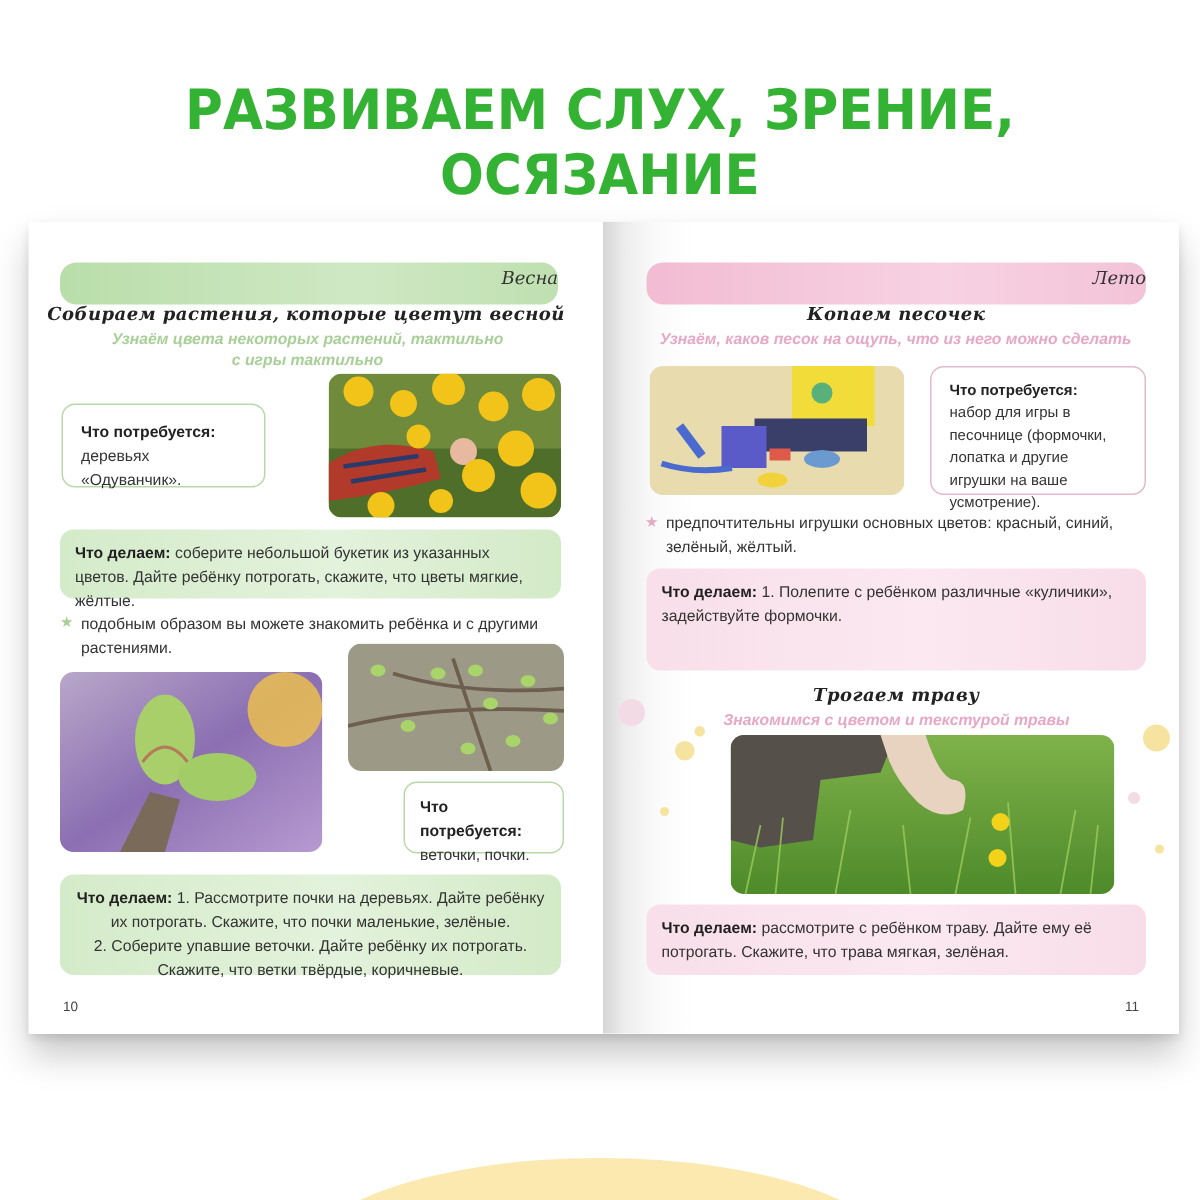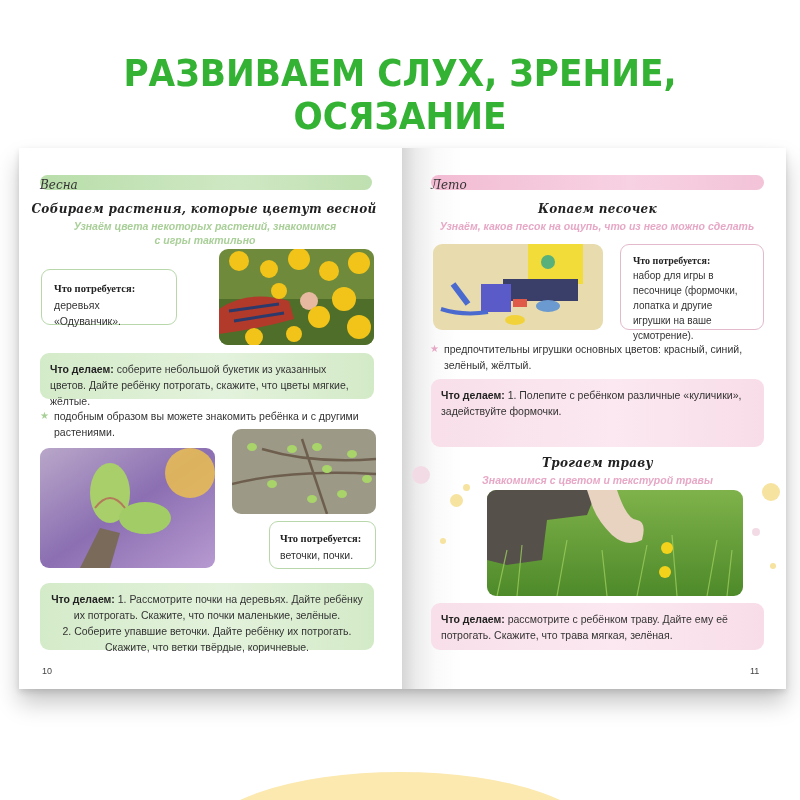--- a/index.html
+++ b/index.html
@@ -16,22 +16,22 @@
       position: absolute; left: 19px; top: 148px; width: 767px; height: 541px;
       box-shadow: 0 14px 22px rgba(0,0,0,0.22), 0 3px 6px rgba(0,0,0,0.12);
     }
     .page { position: absolute; top: 0; height: 541px; background: #ffffff; }
     .page.left { left: 0; width: 383px; }
     .page.right { left: 383px; width: 384px;
       background: linear-gradient(to right, #d6d6d6 0px, #ececec 14px, #fafafa 34px, #ffffff 60px, #ffffff 100%);
     }
 
     .pill {
-      position: absolute; height: 15px; border-radius: 11px;
-      text-align: left; font-family: "DejaVu Serif", serif; font-style: italic;
+      position: absolute; height: 28px; border-radius: 11px;
+      text-align: right; font-family: "DejaVu Serif", serif; font-style: italic;
       font-size: 12px; line-height: 21px; color: #333;
     }
     .pill.green { background: linear-gradient(to right, #b9deaa, #cfe8c4 60%, #bfe0b0); }
     .pill.pink { background: linear-gradient(to right, #f2bcd3, #f7d2e2 60%, #f3c3d8); }
 
     .script-title {
       position: absolute; text-align: center;
       font-family: "DejaVu Serif", serif; font-style: italic; font-weight: bold;
       font-size: 12px; color: #222; letter-spacing: 0.3px;
     }
@@ -41,21 +41,21 @@
     }
     .subtitle.green { color: #a9cf98; }
     .subtitle.pink { color: #e6a8c6; }
 
     .need-box {
       position: absolute; background: #fff; border-radius: 9px;
       font-size: 10.5px; line-height: 16px; color: #333; padding: 10px 12px;
     }
     .need-box.green-border { border: 1.5px solid #b8d8ab; }
     .need-box.pink-border { border: 1.5px solid #e3b9cc; }
-    .need-box b { color: #222; font-family: Liberation Serif, serif; }
+    .need-box b { color: #222; }
 
     .do-box {
       position: absolute; border-radius: 9px; font-size: 10.5px; line-height: 16px;
       color: #333; padding: 8px 10px;
     }
     .do-box.green { background: linear-gradient(to right, #d4ebc9, #e3f2dc 55%, #d3eac7); }
     .do-box.pink { background: linear-gradient(to right, #f8dfe9, #fbe8f0 55%, #f8dde8); }
     .do-box b { color: #222; }
 
     .note {
@@ -79,21 +79,21 @@
 </head>
 <body>
 
 <div class="headline">РАЗВИВАЕМ СЛУХ, ЗРЕНИЕ, ОСЯЗАНИЕ</div>
 
 <div class="book">
 
   <div class="page left">
     <div class="pill green" style="left:21px; top:27px; width:332px;">Весна</div>
     <div class="script-title" style="left:10px; top:54px; width:350px;">Собираем растения, которые цветут весной</div>
-    <div class="subtitle green" style="left:20px; top:71px; width:332px;">Узнаём цвета некоторых растений, знакомимся</div>
+    <div class="subtitle green" style="left:20px; top:71px; width:332px;">Узнаём цвета некоторых растений, тактильно</div>
     <div class="subtitle green" style="left:20px; top:85px; width:332px;">с игры тактильно</div>
 
     <div class="need-box green-border" style="left:22px; top:121px; width:136px; height:56px;">
       <div><b>Что потребуется</b><b>:</b></div>
       <div>деревьях «Одуванчик».</div>
     </div>
 
     <div class="photo" style="left:200px; top:101px; width:155px; height:96px;">
       <svg width="155" height="96" viewBox="0 0 155 96">
         <rect width="155" height="96" fill="#6f8a3a"></rect>

